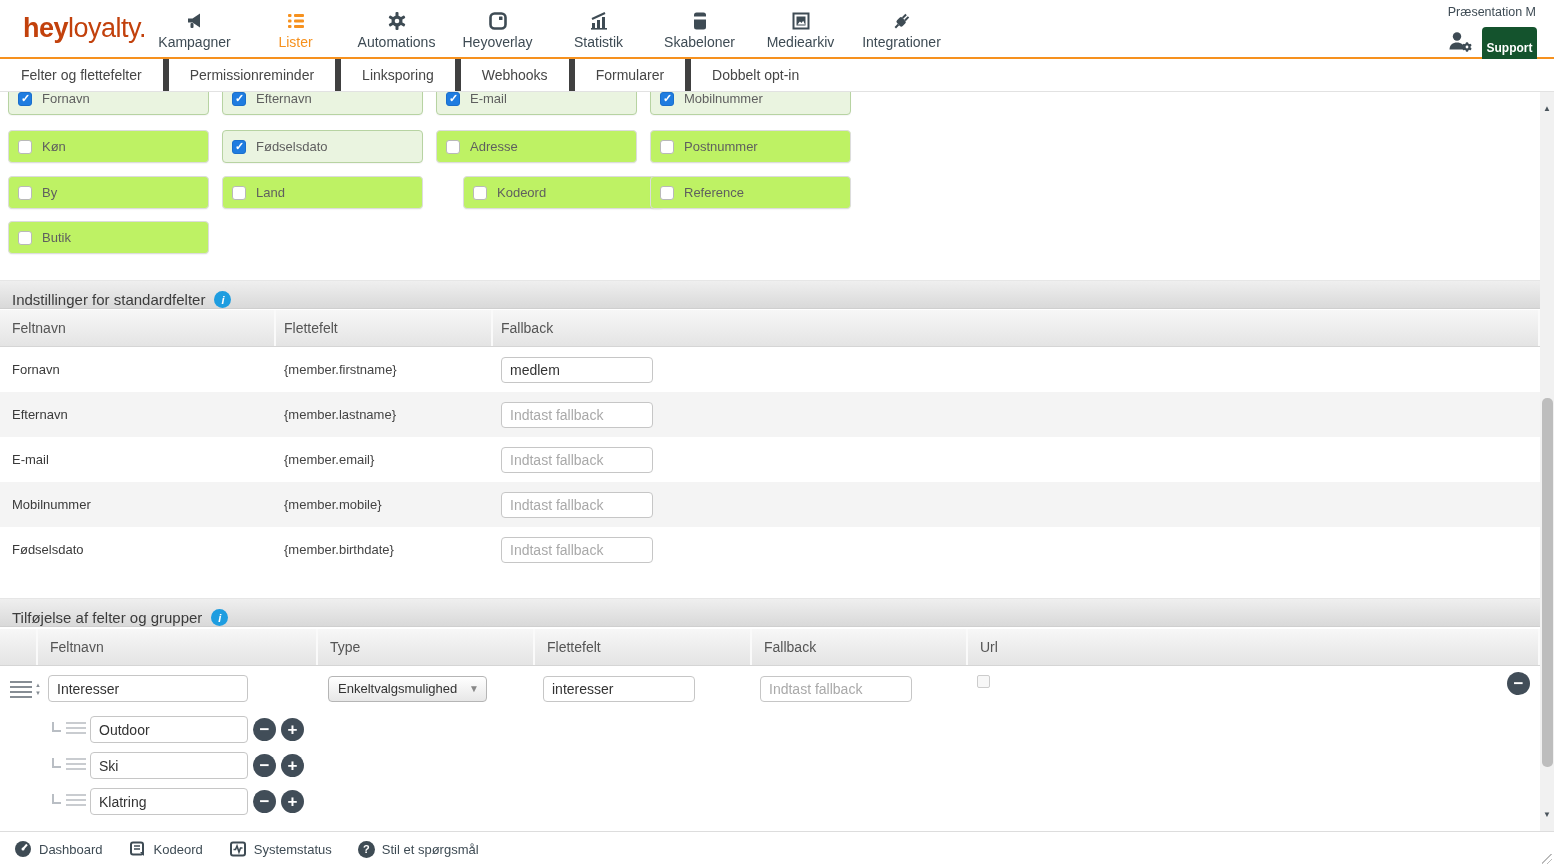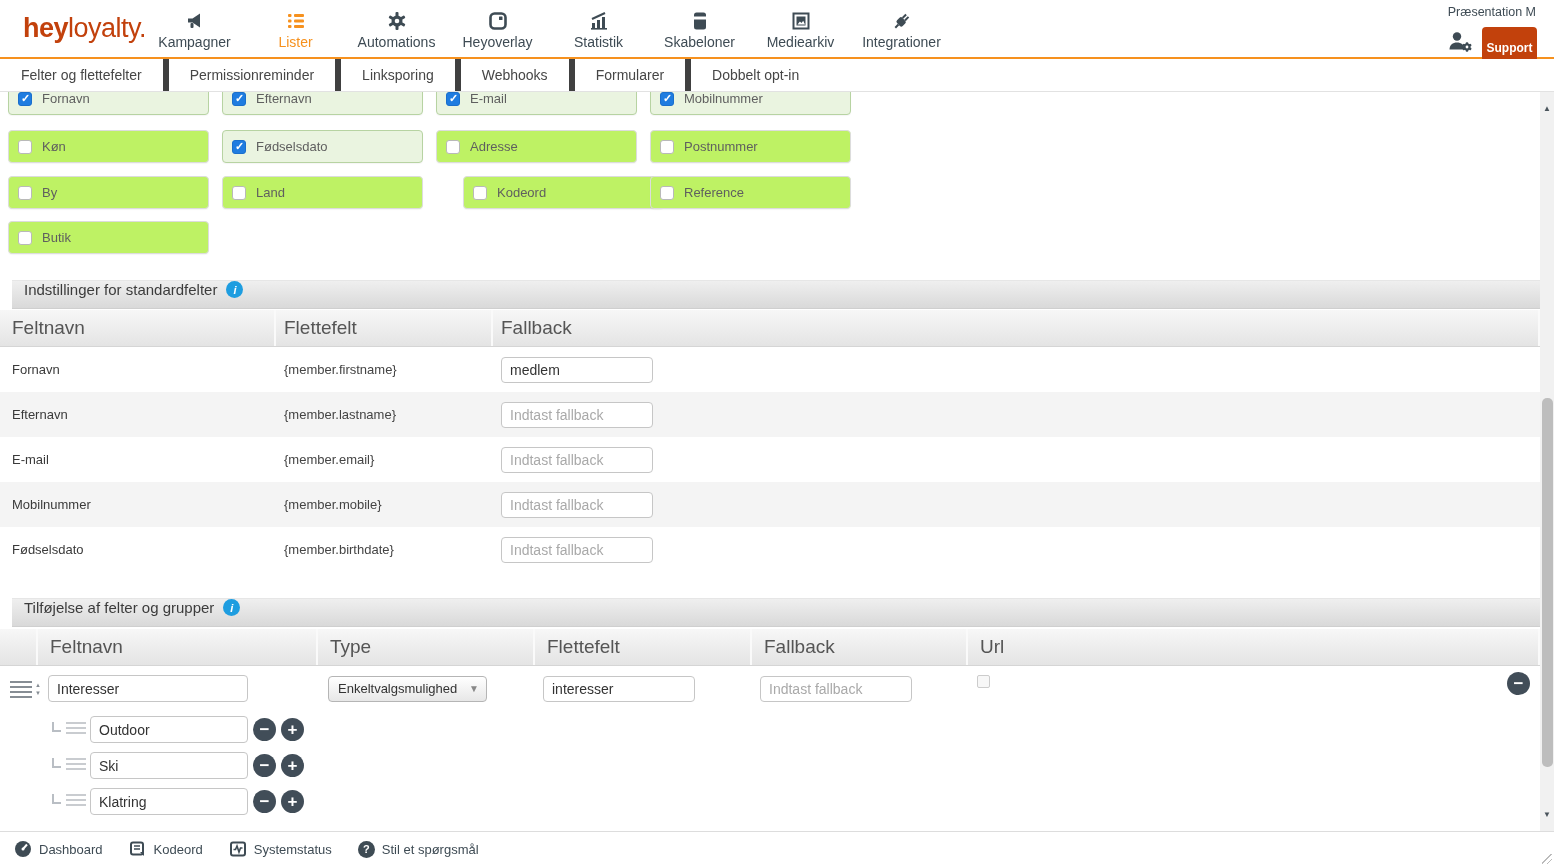--- a/index.html
+++ b/index.html
@@ -10,43 +10,43 @@
   .topnav { position:absolute; top:0; left:0; width:1554px; height:59px; background:#fff; border-bottom:2px solid #f6911e; }
   .logo { position:absolute; left:23px; top:13px; font-size:27px; color:#c2410c; letter-spacing:-0.5px; }
   .logo .b { font-weight:bold; }
   .nav-items { position:absolute; left:144px; top:0; height:57px; display:flex; }
   .nav-item { width:101px; text-align:center; padding-top:9px; cursor:pointer; }
   .nav-item .nicon { height:24px; display:flex; align-items:center; justify-content:center; }
   .nav-item .nlbl { font-size:14px; color:#3e4b54; margin-top:1px; }
   .nav-item.active .nlbl { color:#f6911e; }
   .account-label { position:absolute; right:18px; top:5px; font-size:12.5px; color:#3e4b54; }
   .user-icon { position:absolute; right:80px; top:29px; cursor:pointer; }
-  .support-btn { position:absolute; right:17px; top:27px; width:55px; height:42px; background:#c2410c; color:#fff;
+  .support-btn { position:absolute; right:17px; top:27px; width:55px; height:42px; background:#14532d; color:#fff;
                  border:none; border-radius:4px; font-size:12px; font-weight:bold; font-family:inherit; cursor:pointer; }
 
   
   .subnav { position:absolute; top:59px; left:0; width:1554px; height:33px; background:#fff; border-bottom:1px solid #e2e2e2; display:flex; }
   .subnav-item { padding:0 21px; line-height:32px; font-size:14px; color:#464646; border-right:6px solid #404040; cursor:pointer; white-space:nowrap; }
 
   
   .content { position:absolute; top:92px; left:0; width:1540px; height:739px; background:#fff; overflow:hidden; }
 
   .fieldbox { position:absolute; width:201px; height:33px; background:#bef264; border:1px solid #dcdcdc; border-radius:4px;
               display:flex; align-items:center; padding-left:9px; font-size:13px; color:#5f5f5f; box-shadow:0 1px 1px rgba(0,0,0,.04); cursor:pointer; }
   .fieldbox.checked { background:#eaf4e0; border-color:#b7d3a2; }
   .cb { width:14px; height:14px; background:#fff; border:1px solid #b9b9b9; border-radius:3px; margin-right:10px; flex:none; position:relative; }
   .fieldbox.checked .cb { background:#1f7ce0; border-color:#1a6fcc; }
   .fieldbox.checked .cb::after { content:"✓"; position:absolute; left:2px; top:-1px; color:#fff; font-size:11px; font-weight:bold; }
 
-  .band { position:absolute; left:12px; width:1540px; height:29px; background:linear-gradient(#efefef,#d9d9d9); border-top:1px solid #e6e6e6; border-bottom:1px solid #cfcfcf;
-          display:flex; align-items:flex-start; padding-left:12px; font-size:15px; color:#3c3c3c; }
+  .band { position:absolute; left:0; width:1540px; height:29px; background:linear-gradient(#efefef,#d9d9d9); border-top:1px solid #e6e6e6; border-bottom:1px solid #cfcfcf;
+          display:flex; align-items:flex-end; padding-left:12px; font-size:15px; color:#3c3c3c; }
   .info-icon { width:17px; height:17px; border-radius:50%; background:#1e9de0; color:#fff; font-size:11px; font-weight:bold; font-style:italic;
                display:inline-flex; align-items:center; justify-content:center; margin-left:9px; cursor:pointer; flex:none; }
 
-  .thead { position:absolute; left:0; width:1540px; height:37px; background:linear-gradient(#f7f7f7,#e4e4e4); border-bottom:1px solid #d5d5d5; display:flex; font-size:19px; color:#555; }
+  .thead { position:absolute; left:0; width:1540px; height:37px; background:linear-gradient(#f7f7f7,#e4e4e4); border-bottom:1px solid #d5d5d5; display:flex; font-size:14px; color:#555; }
   .thead .th { display:flex; align-items:center; border-right:2px solid #fafafa; }
   .th.c1 { width:276px; padding-left:12px; }
   .th.c2 { width:217px; padding-left:8px; }
   .th.c3 { flex:1; padding-left:8px; }
   .th.g0 { width:38px; }
   .th.g1 { width:280px; padding-left:12px; }
   .th.g2 { width:217px; padding-left:12px; }
   .th.g3 { width:217px; padding-left:12px; }
   .th.g4 { width:216px; padding-left:12px; }
   .th.g5 { flex:1; padding-left:12px; }

